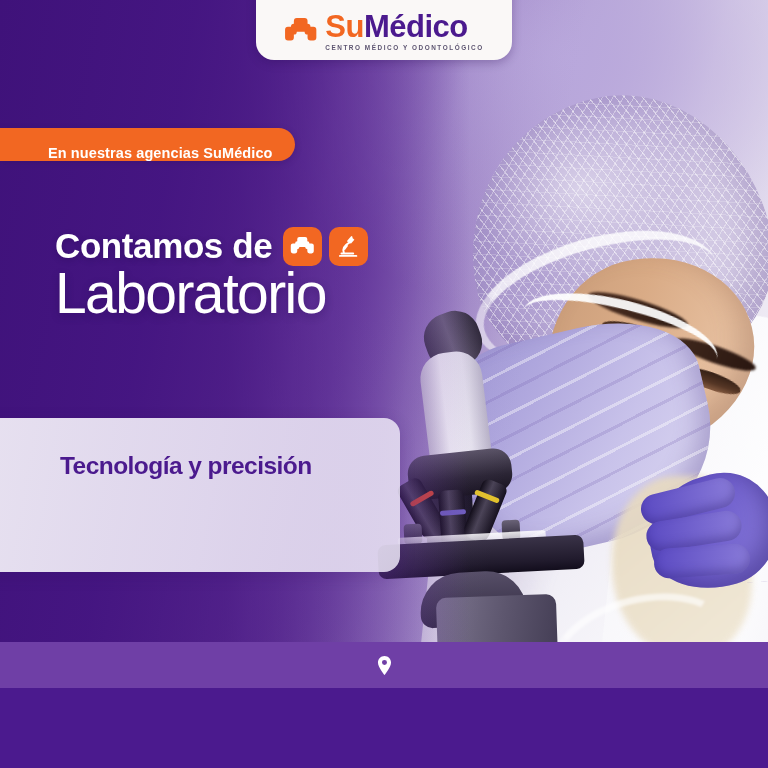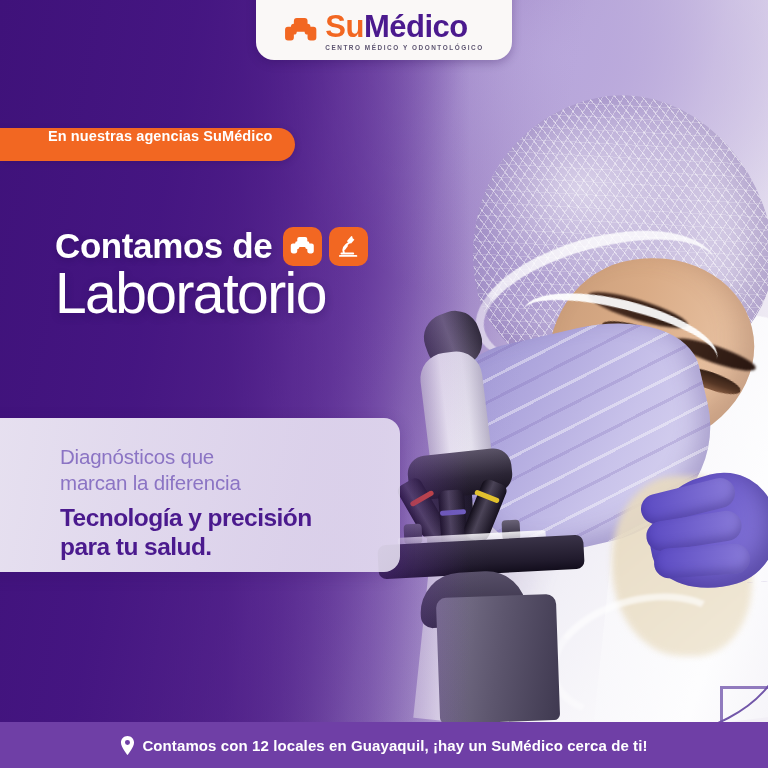--- a/index.html
+++ b/index.html
@@ -5,21 +5,21 @@
   * { margin:0; padding:0; box-sizing:border-box; }
   html,body { width:768px; height:768px; }
   body {
     font-family:"Liberation Sans", sans-serif;
     background:#4b1a8e;
     overflow:hidden;
   }
 
   #poster {
     position:relative;
-    width:768px; height:768px;
+    width:768px; height:688px;
     overflow:hidden;
     background:#4b1a8e;
   }
 
   
   .photo {
     position:absolute;
     left:0; top:0; width:768px; height:722px;
     overflow:hidden;
     background:
@@ -292,21 +292,21 @@
   .logoTag{
     font-size:6.4px; font-weight:bold; color:#5c5470;
     letter-spacing:1.55px; margin-top:3px; white-space:nowrap;
   }
 
   
   .tag{
     position:absolute; left:0; top:128px; height:33px;
     background:#f26722;
     border-radius:0 17px 17px 0;
-    display:flex; align-items:flex-start;
+    display:flex; align-items:flex-end;
     padding:0 22px 0 48px;
     box-shadow:0 2px 7px rgba(40,10,80,.22);
   }
   .tag span{ color:#fff; font-size:14.5px; font-weight:bold; letter-spacing:.1px; }
 
   
   .headline{ position:absolute; left:55px; top:226px; }
   .hl1{
     display:flex; align-items:center; gap:11px;
     color:#fff; font-size:35px; font-weight:bold; letter-spacing:-.4px;
@@ -443,30 +443,24 @@
               <path d="M10 56 H52"></path>
             </g>
           </svg>
         </span>
       </span>
     </div>
     <div class="hl2">Laboratorio</div>
   </div>
 
   <div class="panel">
-    <div class="pLight">
-      <div>Diagnósticos que</div>
-      <div>marcan la diferencia</div>
-    </div>
     <div class="pBold">
       <div>Tecnología y precisión</div>
-      <div>para tu salud.</div>
     </div>
   </div>
 
   <div class="footer">
     <svg class="pinIcon" viewBox="0 0 24 32">
       <path fill="#ffffff" d="M12 0C5.9 0 1 4.9 1 11c0 8.2 11 21 11 21s11-12.8 11-21c0-6.1-4.9-11-11-11zm0 15.2a4.2 4.2 0 1 1 0-8.4 4.2 4.2 0 0 1 0 8.4z"></path>
     </svg>
-    <span class="txt">Contamos con 12 locales en Guayaquil, ¡hay un SuMédico cerca de ti!</span>
   </div>
 
 </div>
 
 </body></html>

